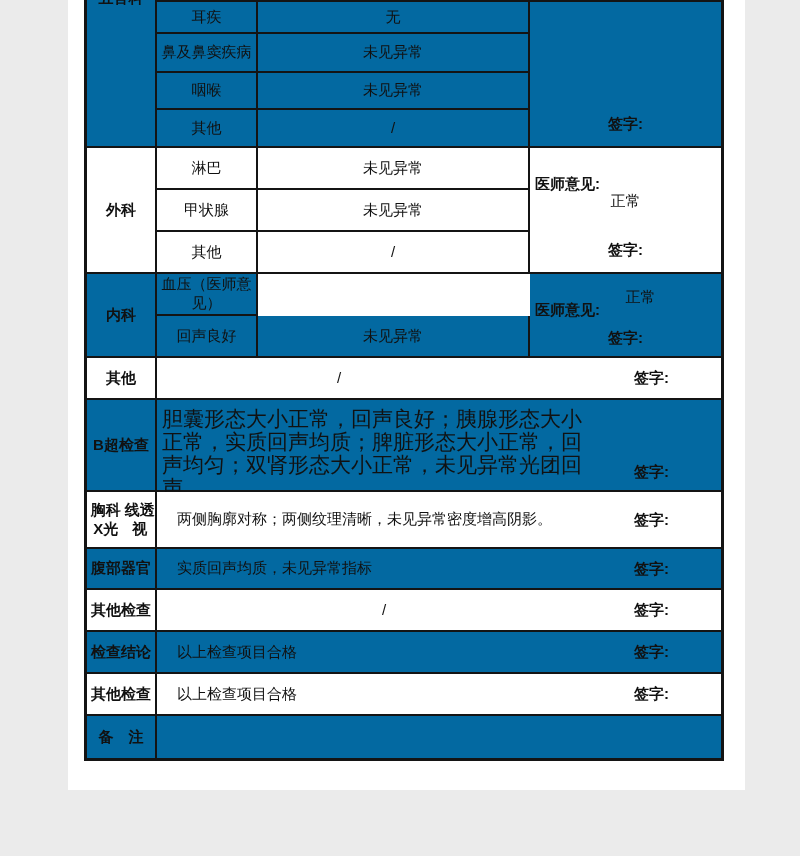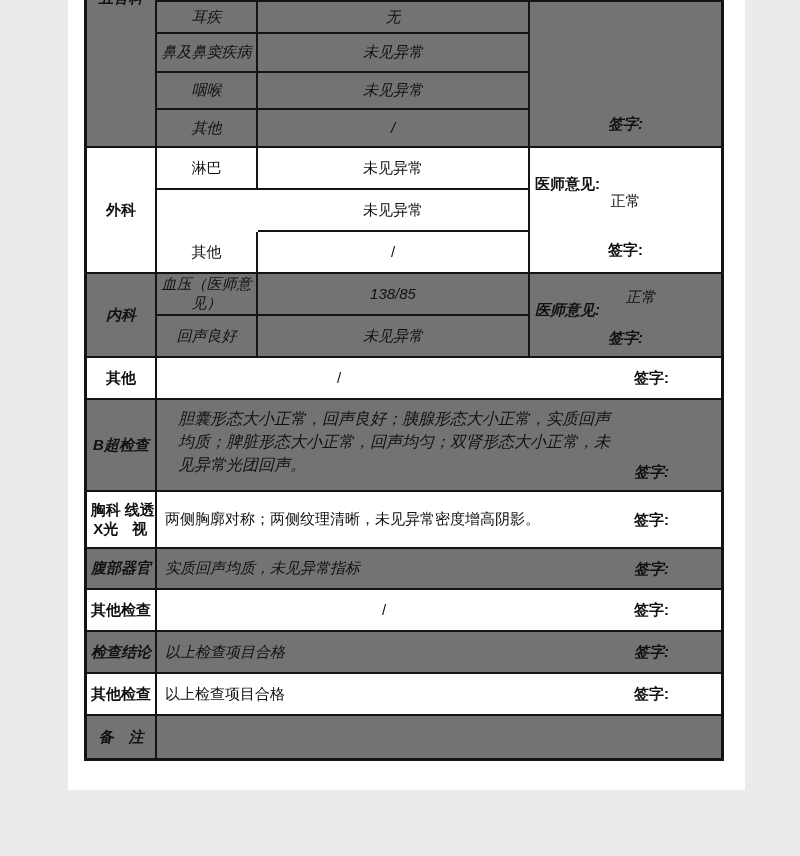--- a/index.html
+++ b/index.html
@@ -26,44 +26,44 @@
   .cell{
     position:relative;
     border-right:2px solid #141414;
     border-bottom:2px solid #141414;
     display:flex;align-items:center;justify-content:center;
     font-size:15px;line-height:1.25;
     box-sizing:border-box;
     text-align:center;
     overflow:visible;
   }
-  .teal{background:#737373;font-style:italic;}
+  .teal{background:#0369a1;}
   .white{background:#ffffff;}
   .bt{border-top:2px solid #141414;}
   .no-r{border-right:none;}
   .no-b{border-bottom:none;}
   .sec-label{font-weight:bold;}
   .cut-label{
     position:absolute;top:-11px;left:50%;transform:translateX(-50%);
     white-space:nowrap;font-weight:bold;
   }
   .opinion-cell{align-items:stretch;justify-content:flex-start;}
   .op-title{position:absolute;top:8px;left:5px;font-weight:bold;margin-top:19px;}
   .op-value-center{position:absolute;top:44px;left:0;width:100%;text-align:center;}
   .op-value-inline{position:absolute;top:14px;left:50%;}
   .sign-bottom{position:absolute;bottom:12px;left:0;width:100%;text-align:center;font-weight:bold;}
   .sign-right{position:absolute;right:52px;top:50%;transform:translateY(-50%);font-weight:bold;}
   .sign-br{position:absolute;right:52px;bottom:8px;font-weight:bold;}
   .full-cell{justify-content:flex-start;text-align:left;}
-  .full-cell .txt{padding-left:8px;}
+  .full-cell .txt{padding-left:20px;}
   .slash-center{position:absolute;top:50%;transform:translateY(-50%);}
   .wrap-label{padding:2px;}
   .bctext{
     position:absolute;left:5px;top:7px;width:432px;
-    text-align:left;line-height:23px;font-size:16px;margin-left:16px;
+    text-align:left;line-height:23px;font-size:21px;
   }
 </style>
 </head>
 <body>
 
 <div class="page">
   <div class="tbl">
 
     <div class="cell teal" style="grid-area:1/1/5/2">
       <span class="cut-label">五官科</span>
@@ -81,27 +81,27 @@
     <div class="cell teal" style="grid-area:4/3/5/4">/</div>
 
     <div class="cell white sec-label" style="grid-area:5/1/8/2">外科</div>
     <div class="cell white" style="grid-area:5/2/6/3">淋巴</div>
     <div class="cell white" style="grid-area:5/3/6/4">未见异常</div>
     <div class="cell white no-r opinion-cell" style="grid-area:5/4/8/5">
       <span class="op-title">医师意见:</span>
       <span class="op-value-center">正常</span>
       <span class="sign-bottom">签字:</span>
     </div>
+    <div class="cell white" style="grid-area:6/2/7/3">甲状腺</div>
     <div class="cell white" style="grid-area:6/3/7/4">未见异常</div>
     <div class="cell white" style="grid-area:7/2/8/3">其他</div>
     <div class="cell white" style="grid-area:7/3/8/4">/</div>
 
     <div class="cell teal sec-label" style="grid-area:8/1/10/2">内科</div>
     <div class="cell teal wrap-label" style="grid-area:8/2/9/3">血压（医师意见）</div>
-    <div class="cell teal" style="grid-area:8/3/9/4">138/85</div>
     <div class="cell teal no-r opinion-cell" style="grid-area:8/4/10/5">
       <span class="op-title">医师意见:</span>
       <span class="op-value-inline">正常</span>
       <span class="sign-bottom" style="bottom:8px">签字:</span>
     </div>
     <div class="cell teal" style="grid-area:9/2/10/3">回声良好</div>
     <div class="cell teal" style="grid-area:9/3/10/4">未见异常</div>
 
     <div class="cell white sec-label" style="grid-area:10/1/11/2">其他</div>
     <div class="cell white no-r full-cell" style="grid-area:10/2/11/5">

